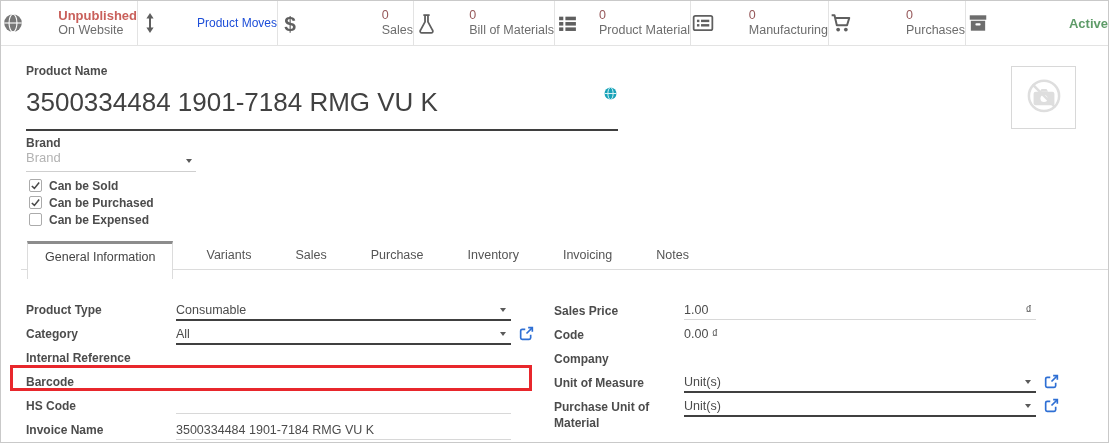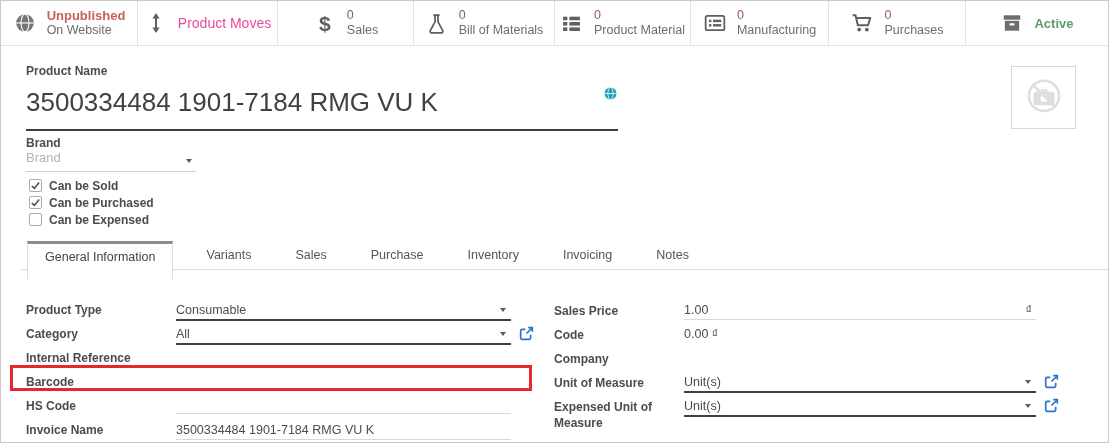--- a/index.html
+++ b/index.html
@@ -3,29 +3,29 @@
 <meta charset="utf-8">
 <style>
   html,body{margin:0;padding:0;background:#f2f2f2;}
   .page{
     position:relative;width:1109px;height:443px;box-sizing:border-box;
     border:1px solid #c9c9c9;background:#fff;overflow:hidden;
     font-family:"Liberation Sans",sans-serif;color:#4c4c4c;
   }
   
   .statusbar{display:flex;height:44px;background:#fff;border-bottom:1px solid #e3e3e3;}
-  .sb-btn{display:flex;align-items:center;justify-content:center;gap:10px;
+  .sb-btn{display:flex;align-items:center;justify-content:space-between;gap:10px;
     border-right:1px solid #e3e3e3;box-sizing:border-box;cursor:pointer;background:#fff;}
   .sb-btn:last-child{border-right:none;}
   .sb-stack{display:flex;flex-direction:column;line-height:1.18;font-size:12.5px;text-align:left;}
   .sb-line1{color:#c9605b;font-weight:600;font-size:13px;}
   .sb-line2{color:#6d6d6d;}
   .sb-count{color:#96585a;font-size:12.5px;}
   .sb-label{color:#6d6d6d;font-size:12.5px;}
-  .sb-single{color:#ec4899;font-size:14px;}
+  .sb-single{color:#1d4ed8;font-size:12px;}
   .sb-active{color:#5e9b68;font-weight:700;font-size:13px;}
   .sb-icon{display:flex;align-items:center;justify-content:center;width:24px;height:24px;flex:none;}
   .dollar-glyph{font-size:21px;font-weight:700;color:#5f5f5f;line-height:1;}
   
   .content{position:absolute;top:45px;left:0;right:0;bottom:0;background:#fff;}
   .field-label{font-size:12px;font-weight:700;color:#4c4c4c;}
   .name-label{position:absolute;left:25px;top:18px;}
   .name-field{position:absolute;left:25px;top:38px;width:592px;line-height:36px;
     padding-bottom:9px;border-bottom:2px solid #3f3f3f;font-size:26px;color:#414141;
     white-space:nowrap;cursor:text;}
@@ -307,21 +307,21 @@
           <span class="ext-link">
             <svg width="15" height="15" viewBox="0 0 18 18">
                 <path d="M7.5 4H3.8C2.8 4 2 4.8 2 5.8v8.4C2 15.2 2.8 16 3.8 16h8.4c1 0 1.8-.8 1.8-1.8V10.5" fill="none" stroke="#2e6fd4" stroke-width="2"></path>
                 <path d="M11 2h5v5" fill="none" stroke="#2e6fd4" stroke-width="2"></path>
                 <line x1="15.5" y1="2.5" x2="9" y2="9" stroke="#2e6fd4" stroke-width="2"></line>
               </svg>
           </span>
         </span>
       </div>
       <div class="frow">
-        <span class="field-label">Expensed Unit of Measure</span>
+        <span class="field-label">Purchase Unit of Material</span>
         <span class="fvalue required">
           <span>Unit(s)</span>
           <span class="caret"></span>
           <span class="ext-link">
             <svg width="15" height="15" viewBox="0 0 18 18">
                 <path d="M7.5 4H3.8C2.8 4 2 4.8 2 5.8v8.4C2 15.2 2.8 16 3.8 16h8.4c1 0 1.8-.8 1.8-1.8V10.5" fill="none" stroke="#2e6fd4" stroke-width="2"></path>
                 <path d="M11 2h5v5" fill="none" stroke="#2e6fd4" stroke-width="2"></path>
                 <line x1="15.5" y1="2.5" x2="9" y2="9" stroke="#2e6fd4" stroke-width="2"></line>
               </svg>
           </span>

